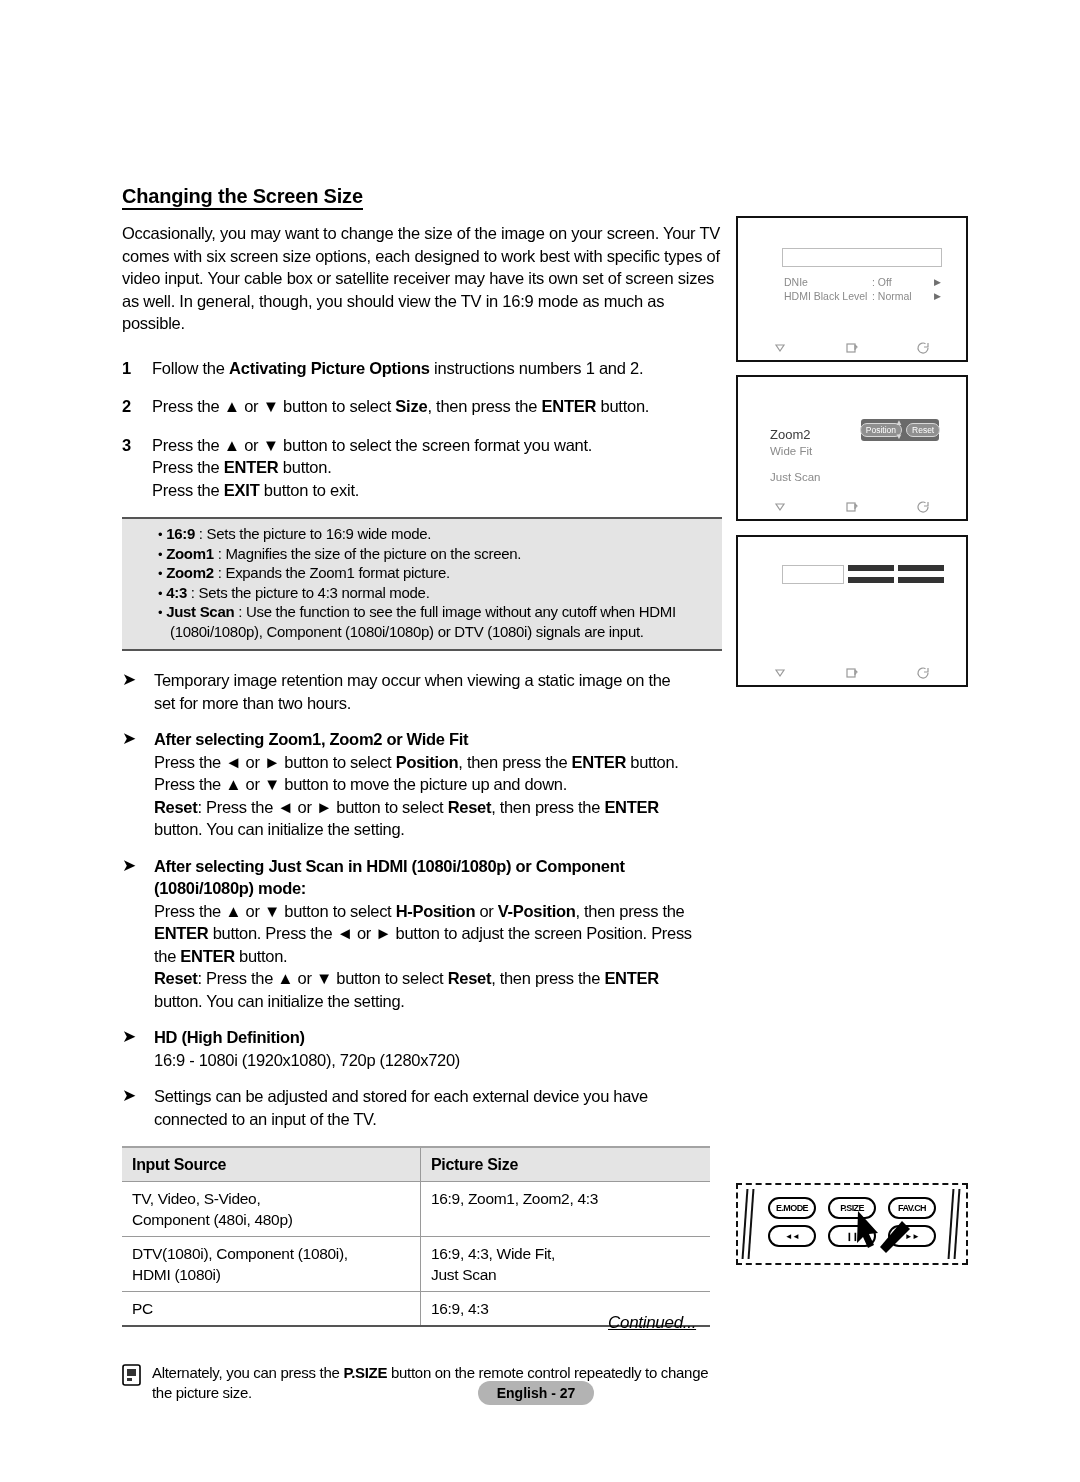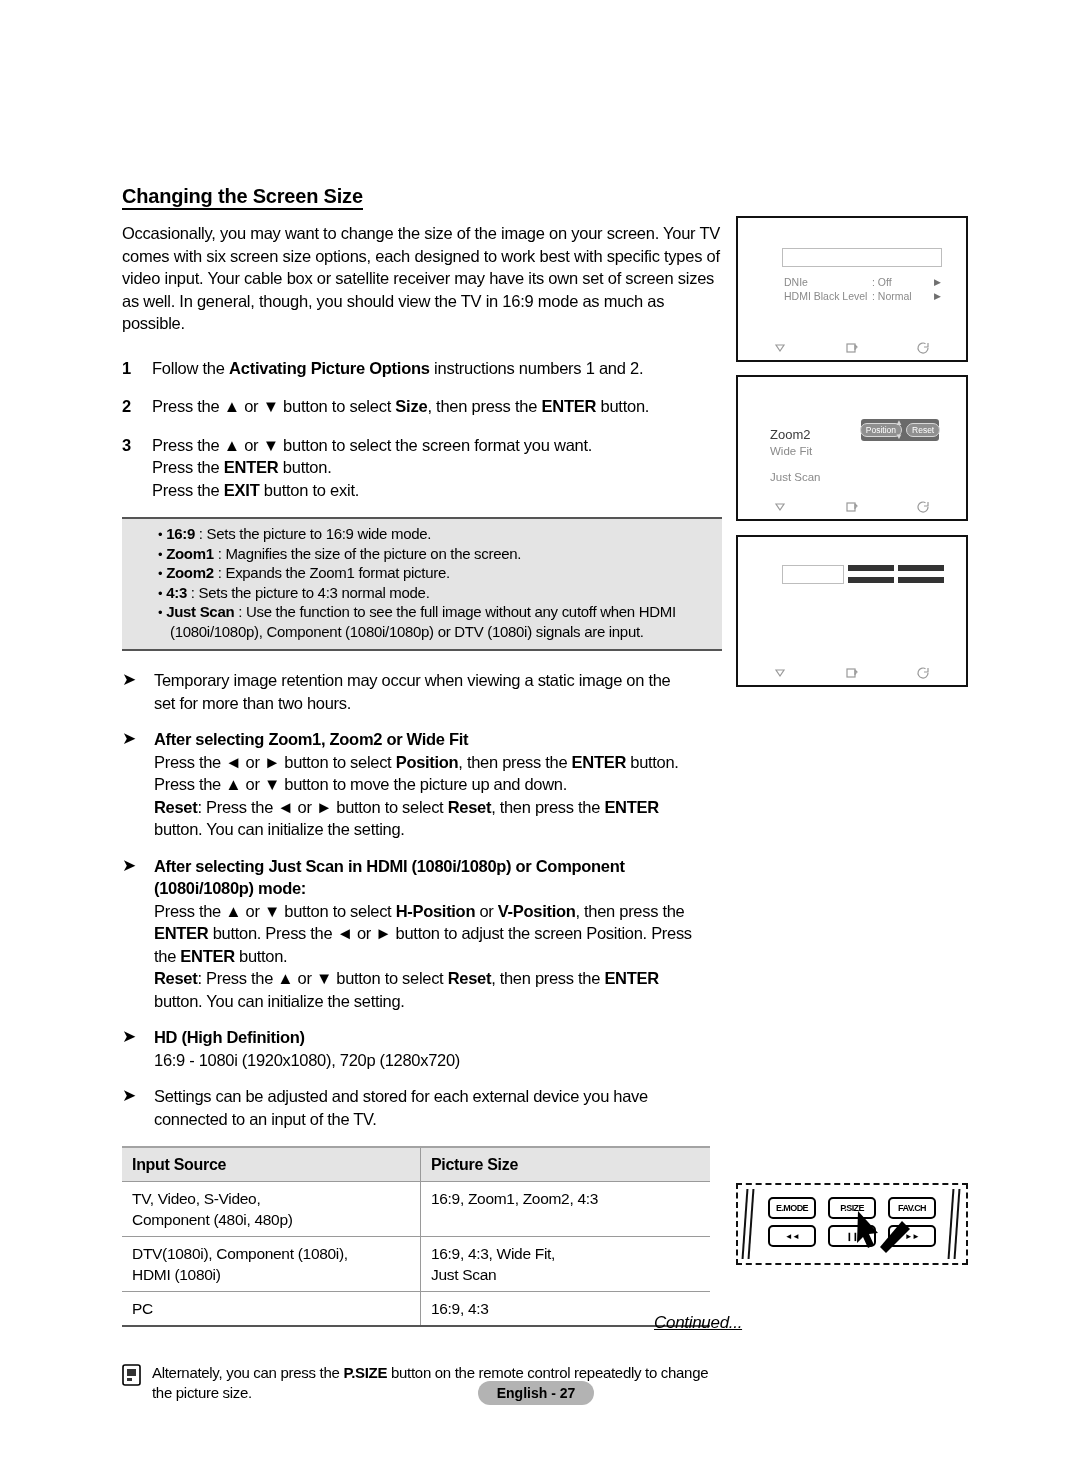--- a/index.html
+++ b/index.html
@@ -115,27 +115,27 @@
   .barrow .seg{width:46px;height:6px;background:#333;}
 
   
   .remote{
     position:absolute;left:736px;top:1183px;width:228px;height:78px;
     border:2px dashed #111;
   }
   .remote .side{position:absolute;top:4px;bottom:4px;width:10px;}
   .remote .side i{position:absolute;top:0;bottom:0;width:0;border-left:2px solid #111;}
   .rbtn{
-    position:absolute;border:2px solid #000;border-radius:5px;background:#fff;
+    position:absolute;border:2px solid #000;border-radius:11px;background:#fff;
     font-size:9px;font-weight:bold;letter-spacing:-0.6px;
     display:flex;align-items:center;justify-content:center;
   }
 
   .continued{
-    position:absolute;left:654px;top:1313px;font-size:17px;font-style:italic;
+    position:absolute;left:608px;top:1313px;font-size:17px;font-style:italic;
     text-decoration:underline;letter-spacing:-0.3px;
   }
   .pagetag{
     position:absolute;left:478px;top:1381px;width:116px;height:24px;
     background:#b3b3b3;border-radius:12px;color:#000;font-weight:bold;
     font-size:14px;display:flex;align-items:center;justify-content:center;
   }
 </style>
 </head>
 <body>

